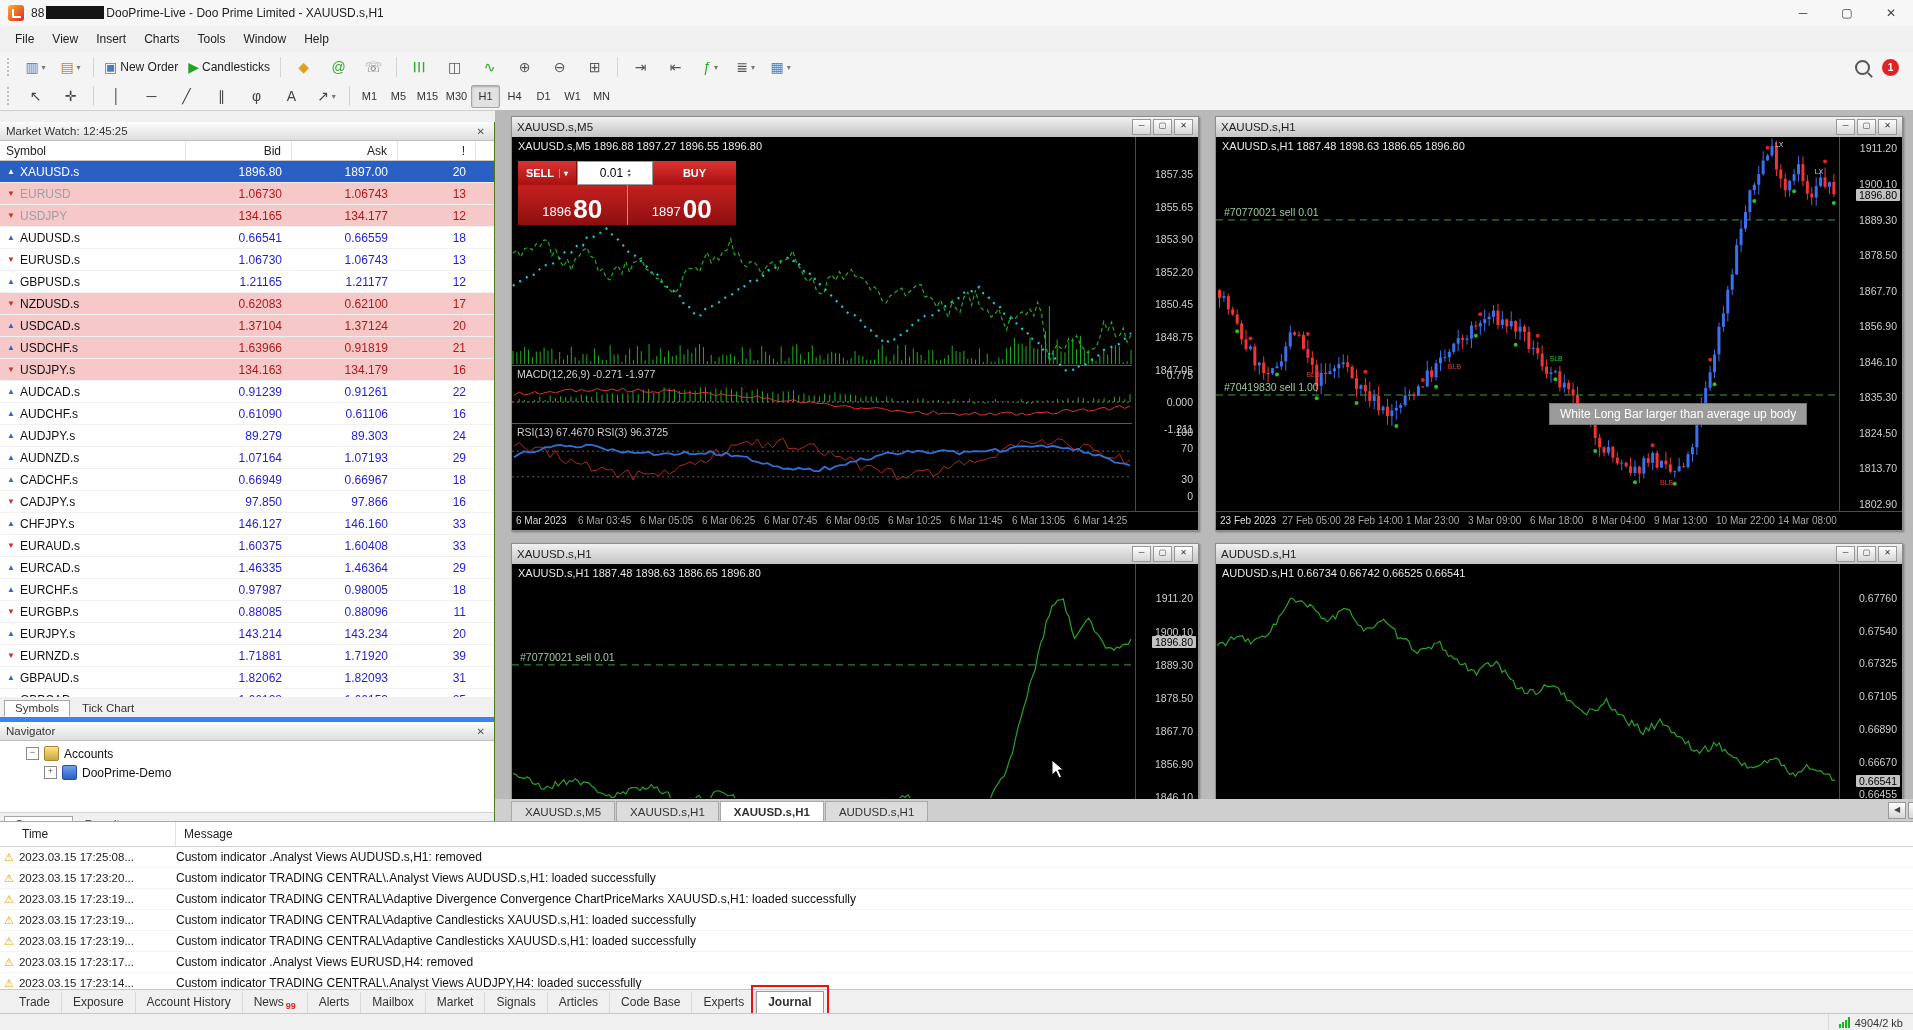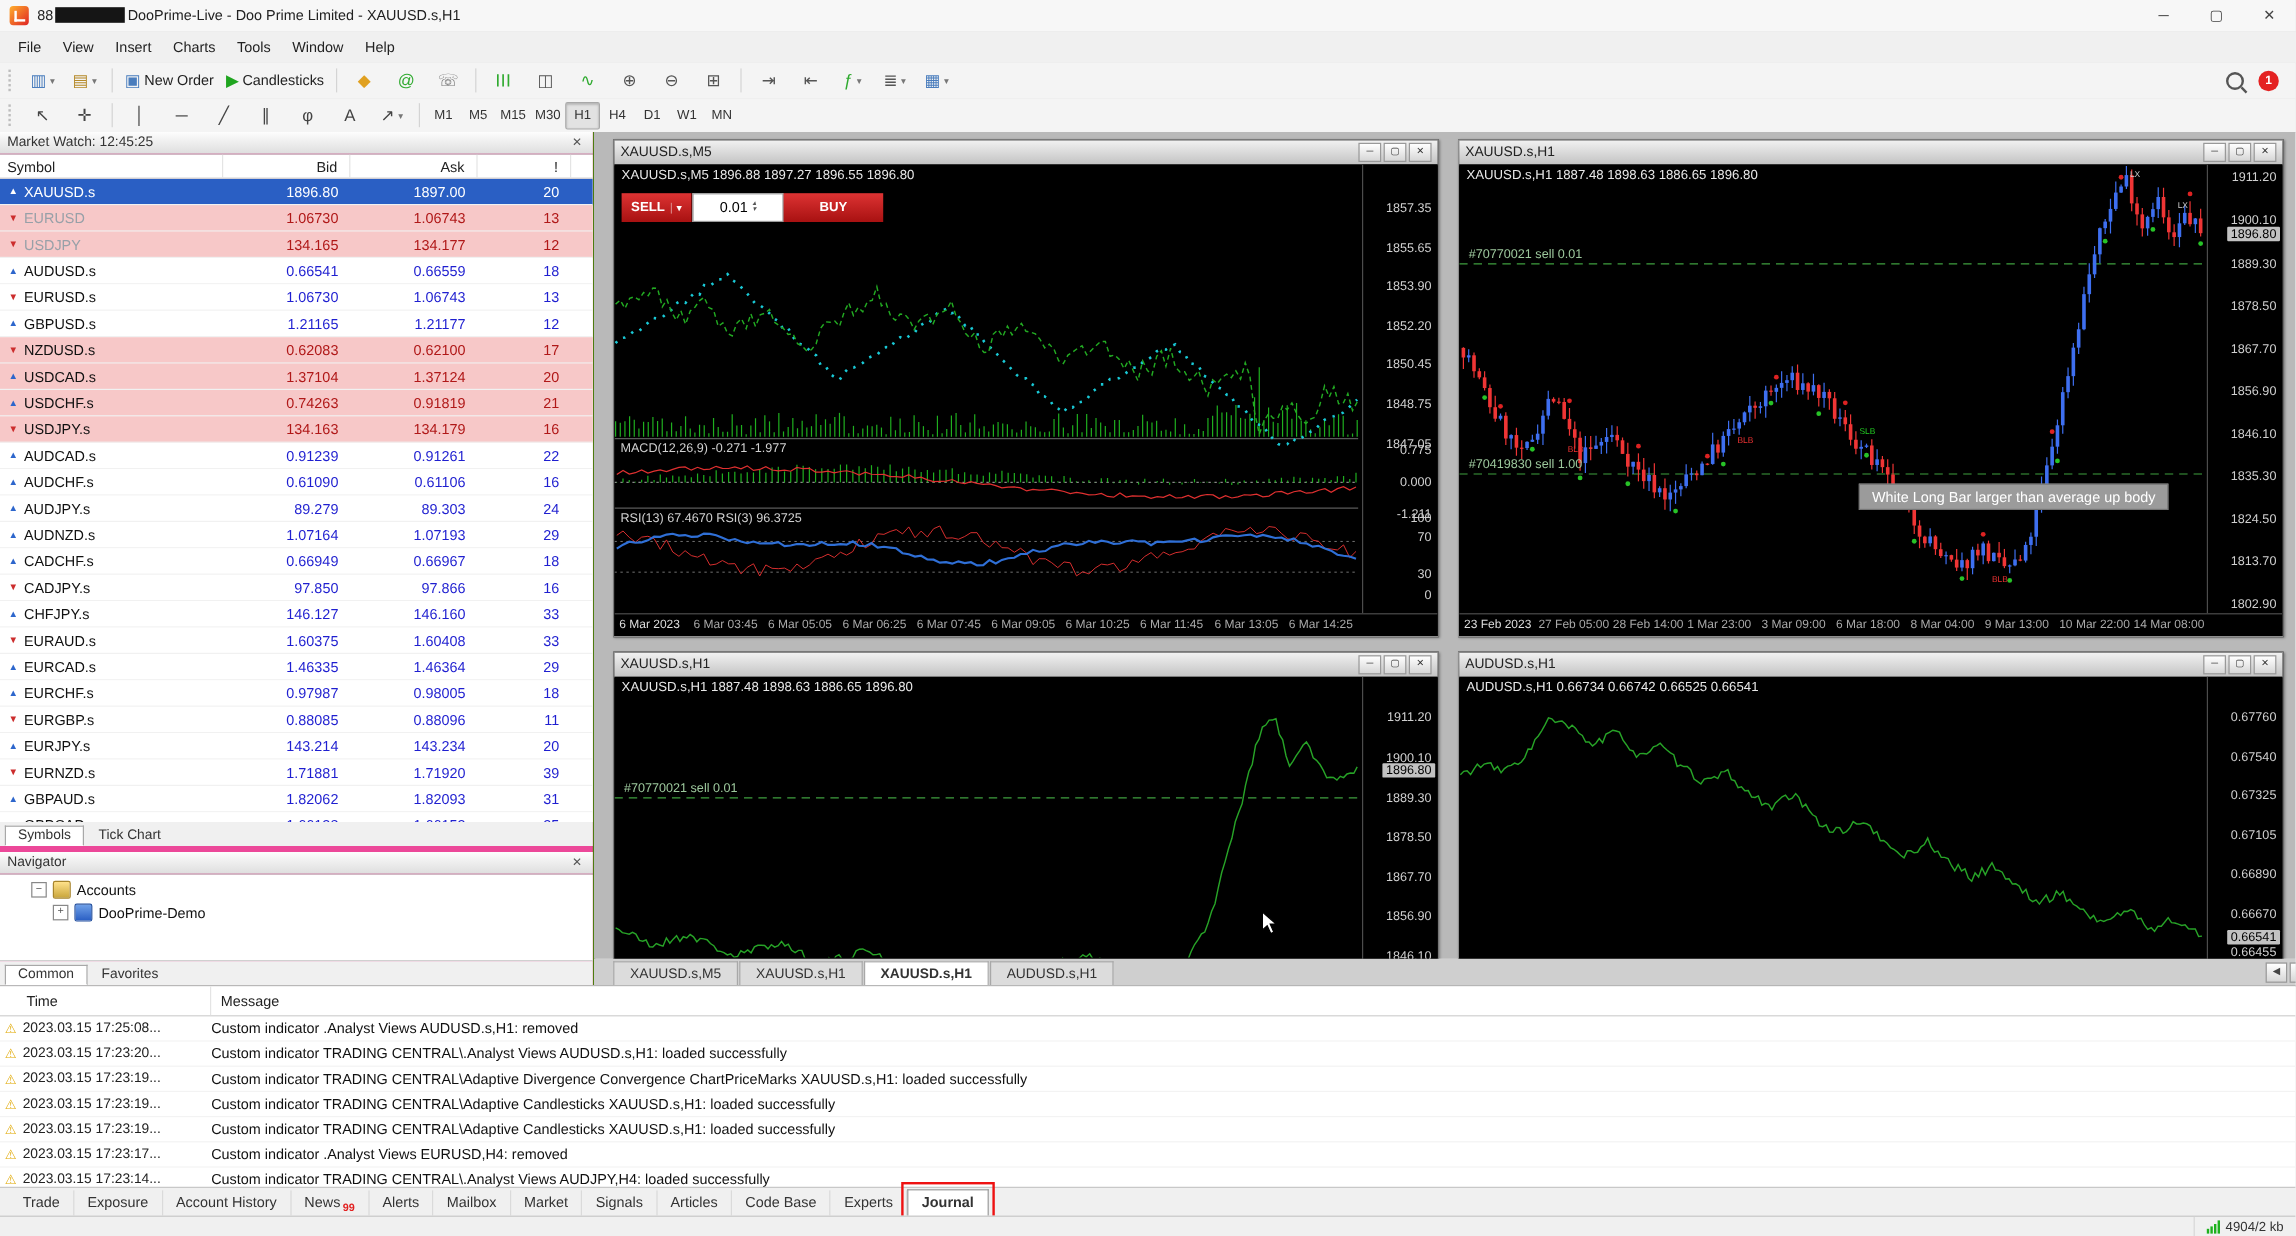--- a/index.html
+++ b/index.html
@@ -30,21 +30,21 @@
 .tb-label{font-size:12px;color:#222}
 .tb-sep{width:1px;height:20px;background:#d4d4d4;margin:0 5px;flex:none}
 .tf-btn{height:21px;min-width:27px;display:flex;align-items:center;justify-content:center;font-size:11px;color:#333;border:1px solid transparent;border-radius:2px;flex:none}
 .tf-btn.active{background:#e2e2e2;border-color:#a8a8a8;box-shadow:inset 0 1px 2px rgba(0,0,0,.25)}
 #tb1-right{margin-left:auto;display:flex;align-items:center;gap:12px;padding-right:14px}
 .mag{position:relative;width:11px;height:11px;border:2px solid #555;border-radius:50%}
 .mag:after{content:"";position:absolute;width:6px;height:2px;background:#555;transform:rotate(45deg);right:-5px;bottom:-3px}
 .notif{width:17px;height:17px;border-radius:50%;background:#e42222;color:#fff;font-size:10px;font-weight:bold;display:flex;align-items:center;justify-content:center}
 
 
-#left-panel{position:absolute;left:0;top:110px;width:494px;height:711px;background:#ec4899;border-right:2px solid #4d7c0f}
+#left-panel{position:absolute;left:0;top:122px;width:494px;height:711px;background:#3b82f6;border-right:2px solid #4d7c0f}
 .panel-title{height:18px;background:linear-gradient(#fdfdfd,#dedede);border-bottom:1px solid #bdbdbd;display:flex;align-items:center;padding:0 6px;font-size:11.5px;color:#333}
 .panel-close{margin-left:auto;color:#555;font-size:10px;padding:0 3px}
 #mw-header{height:19px;display:grid;grid-template-columns:186px 106px 106px 78px;align-items:center;background:#fff;border-bottom:1px solid #c8c8c8;font-size:12px;color:#222}
 #mw-header .h{padding-left:6px;border-right:1px solid #e4e4e4;height:100%;display:flex;align-items:center}
 #mw-header .h.num{justify-content:flex-end;padding-right:10px}
 #mw-rows{background:#fff;height:536px;overflow:hidden}
 .mw-row{display:grid;grid-template-columns:186px 106px 106px 78px;height:21px;align-items:center;border-bottom:1px solid #f1f1f1;background:#fff}
 .mw-row .sym{padding-left:6px;display:flex;align-items:center;gap:4px;color:#111;white-space:nowrap}
 .mw-row .dir{font-size:8px;width:10px;text-align:center}
 .mw-row .dir.up{color:#2d66cc}
@@ -365,21 +365,21 @@
         </span>
         <span class="num">1.37104</span>
         <span class="num">1.37124</span>
         <span class="num">20</span>
       </div>
       <div class="mw-row pink">
         <span class="sym">
           <span class="dir up">▲</span>
           <span>USDCHF.s</span>
         </span>
-        <span class="num">0.74263</span>
+        <span class="num">1.63966</span>
         <span class="num">0.91819</span>
         <span class="num">21</span>
       </div>
       <div class="mw-row pink">
         <span class="sym">
           <span class="dir down">▼</span>
           <span>USDJPY.s</span>
         </span>
         <span class="num">134.163</span>
         <span class="num">134.179</span>
@@ -892,20 +892,30 @@
             <span class="oct-caret">▾</span>
           </div>
           <div class="oct-lot">
             <span>0.01</span>
             <span class="oct-spin">
                 <i>▴</i>
                 <i>▾</i>
               </span>
           </div>
           <div class="oct-buy">BUY</div>
+        </div>
+        <div class="oct-row2">
+          <div class="oct-price">
+            <span class="p-main">1896</span>
+            <span class="p-big">80</span>
+          </div>
+          <div class="oct-price rb">
+            <span class="p-main">1897</span>
+            <span class="p-big">00</span>
+          </div>
         </div>
       </div>
     </div>
   </div>
 
   <div class="chart-window" style="left:720px;top:6px;width:686px;height:413px">
     <div class="cw-title">
       <span>XAUUSD.s,H1</span>
       <span class="cw-btns">
         <span class="cw-btn">─</span>

